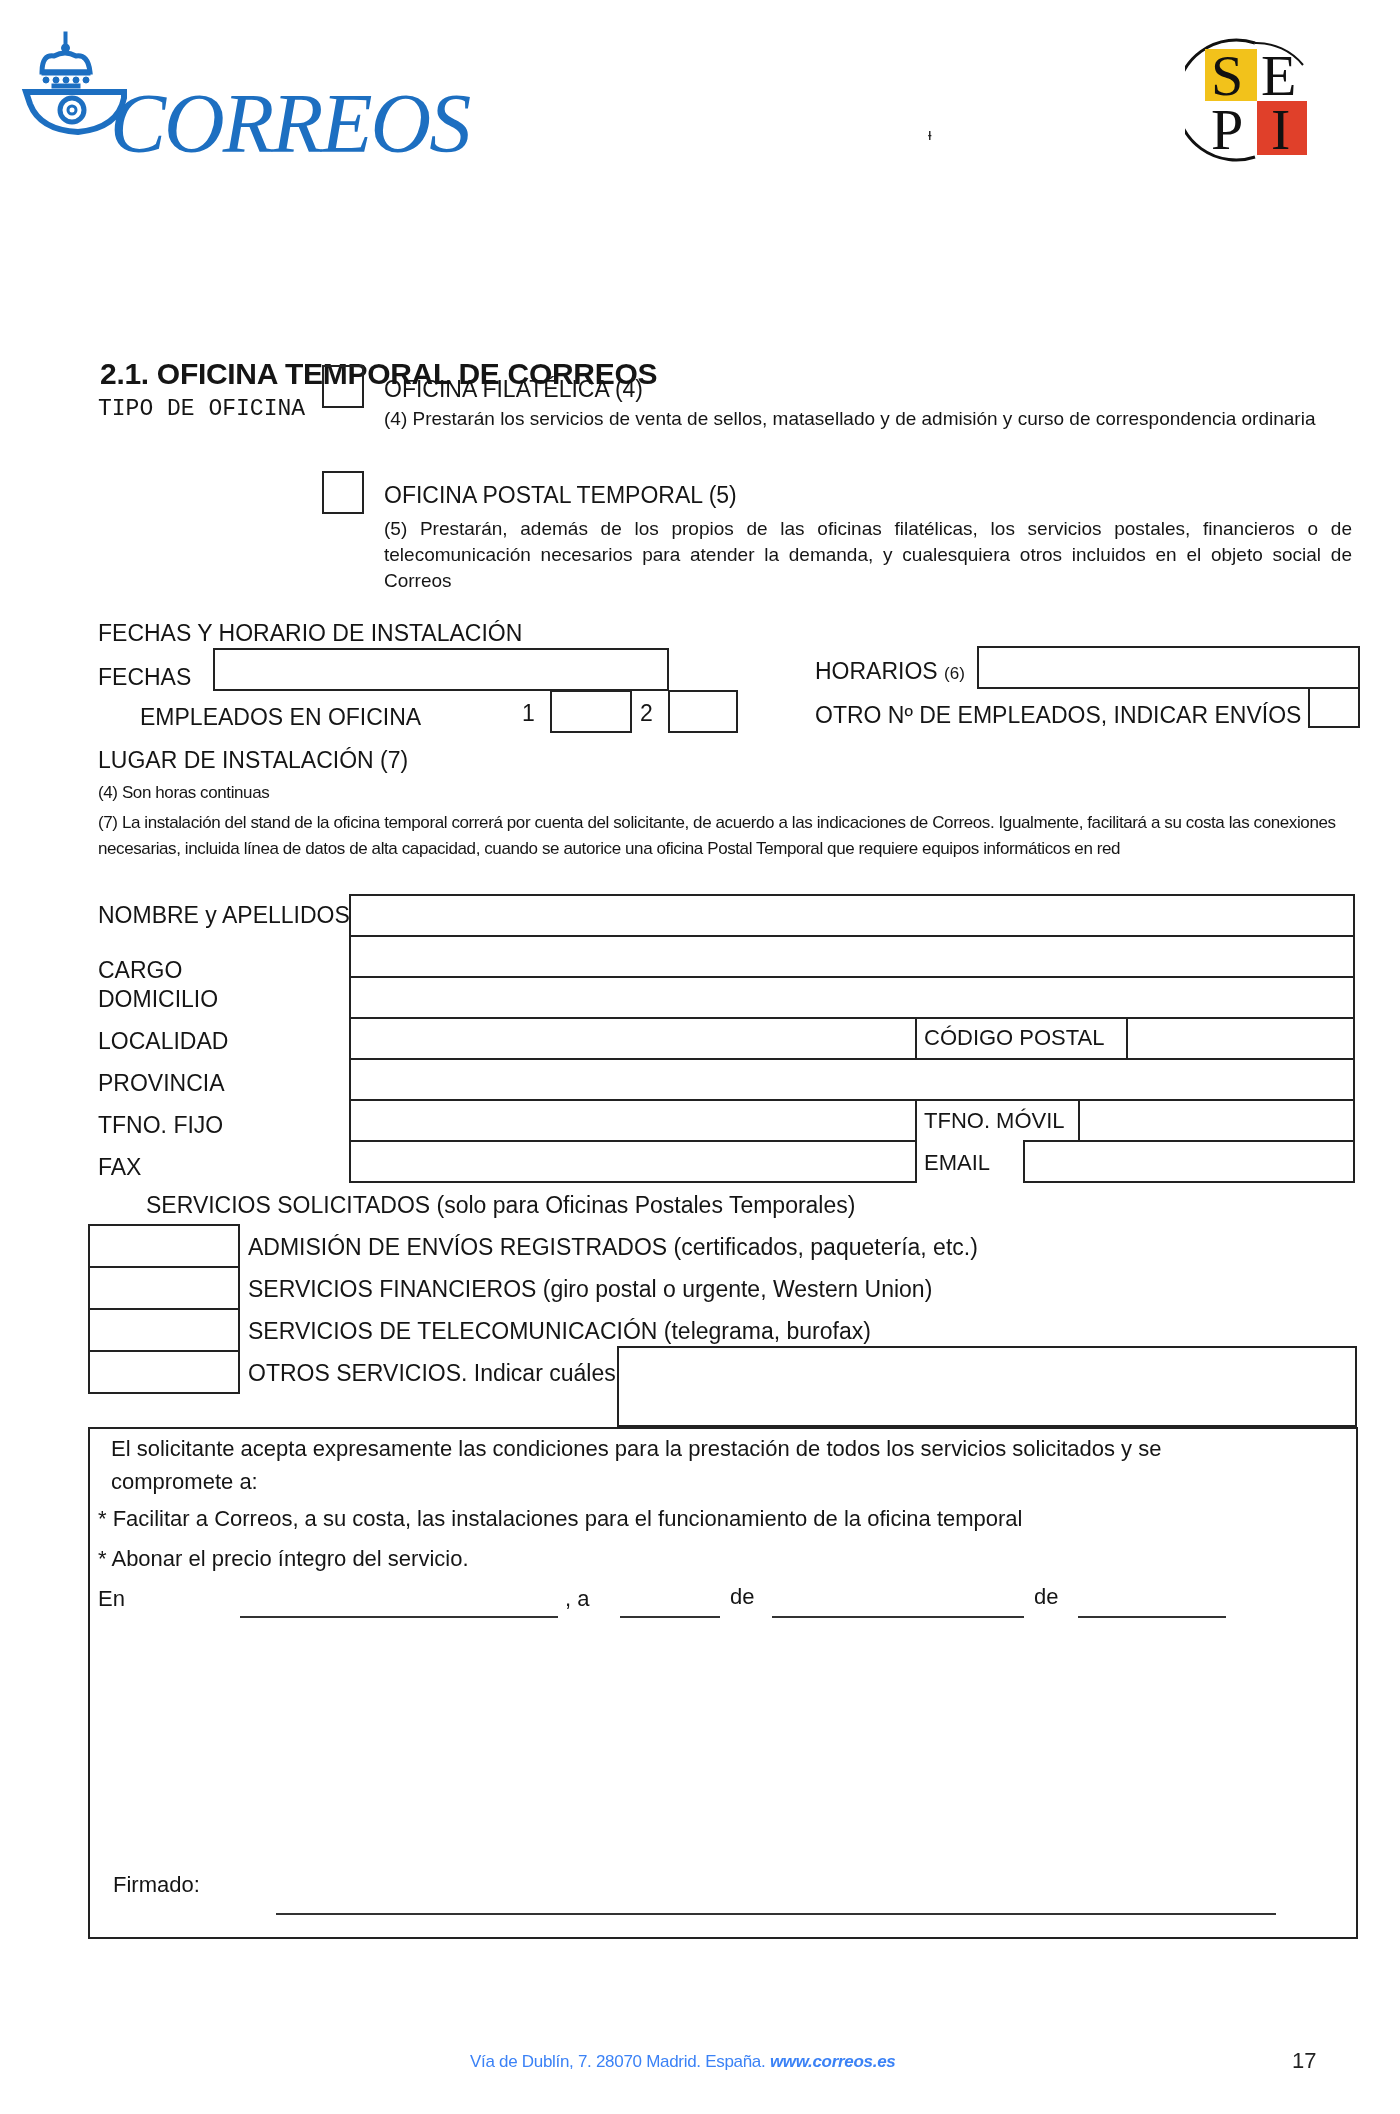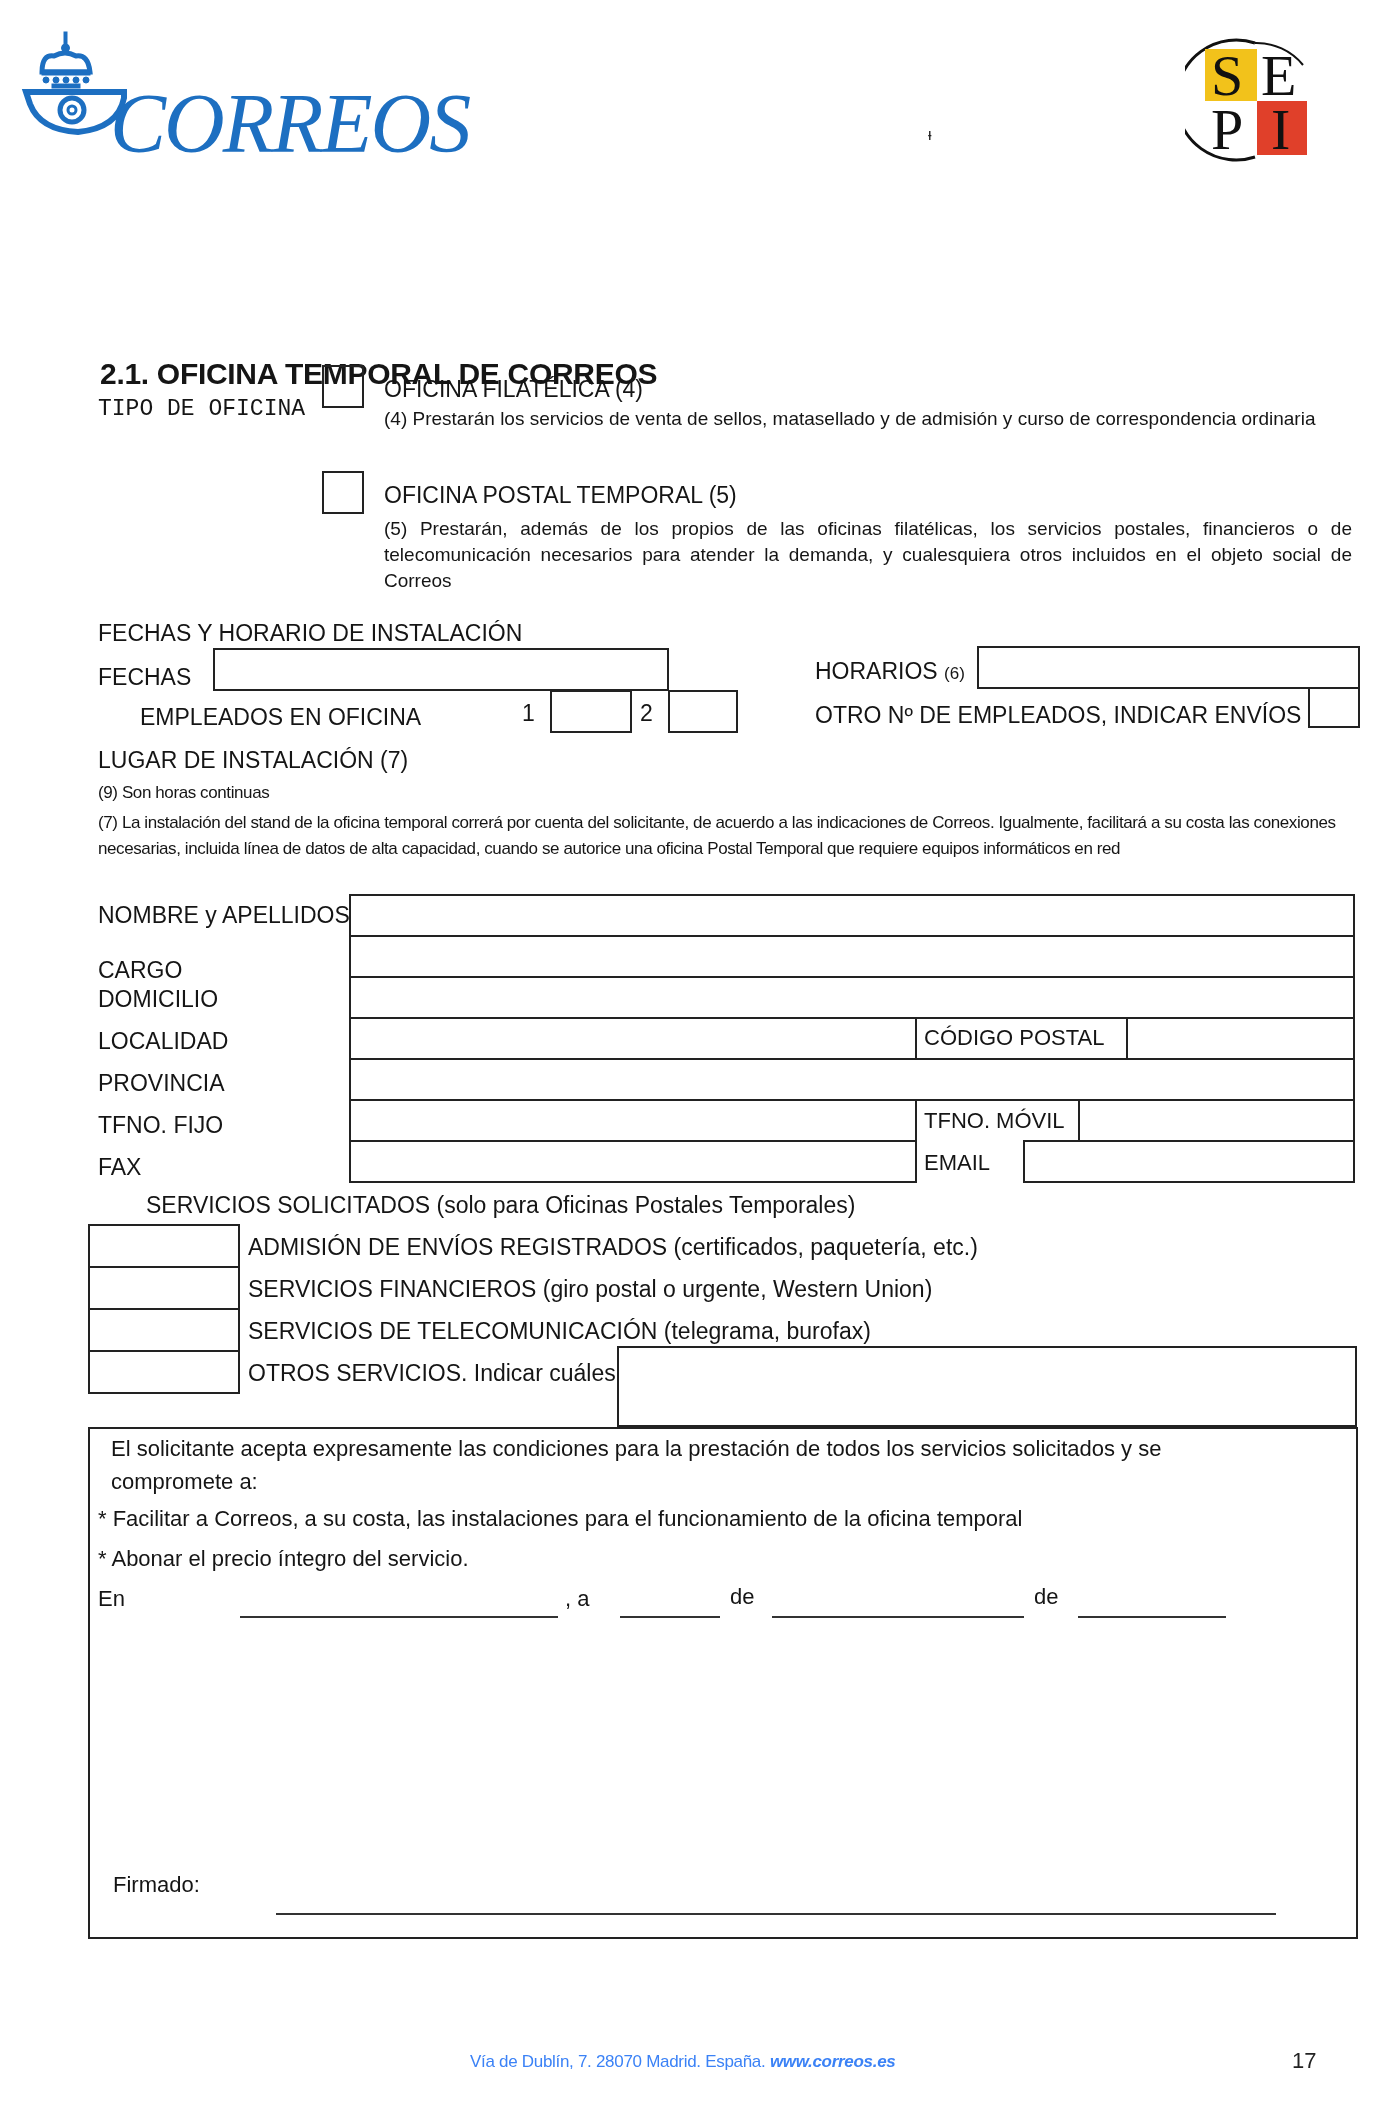--- a/index.html
+++ b/index.html
@@ -81,21 +81,21 @@
 <div class="t" style="left:140px;top:706px;">EMPLEADOS EN OFICINA</div>
 <div class="t" style="left:522px;top:702px;">1</div>
 <div class="box" style="left:550px;top:690px;width:82px;height:43px;"></div>
 <div class="t" style="left:640px;top:702px;">2</div>
 <div class="box" style="left:668px;top:690px;width:70px;height:43px;"></div>
 
 <div class="t" style="left:815px;top:704px;">OTRO Nº DE EMPLEADOS, INDICAR ENVÍOS</div>
 <div class="box" style="left:1308px;top:687px;width:52px;height:41px;"></div>
 
 <div class="t" style="left:98px;top:749px;">LUGAR DE INSTALACIÓN (7)</div>
-<div class="tn" style="left:98px;top:784px;">(9) Son horas continuas</div>
+<div class="tn" style="left:98px;top:784px;">(4) Son horas continuas</div>
 <div class="tn" style="left:98px;top:810px;width:1250px;white-space:normal;line-height:1.55;">(7) La instalación del stand de la oficina temporal correrá por cuenta del solicitante, de acuerdo a las indicaciones de Correos. Igualmente, facilitará a su costa las conexiones necesarias, incluida línea de datos de alta capacidad, cuando se autorice una oficina Postal Temporal que requiere equipos informáticos en red</div>
 
 <div class="t" style="left:98px;top:904px;">NOMBRE y APELLIDOS</div>
 <div class="t" style="left:98px;top:944px;margin-top:15px;">CARGO</div>
 <div class="t" style="left:98px;top:988px;">DOMICILIO</div>
 <div class="t" style="left:98px;top:1030px;">LOCALIDAD</div>
 <div class="t" style="left:98px;top:1072px;">PROVINCIA</div>
 <div class="t" style="left:98px;top:1114px;">TFNO. FIJO</div>
 <div class="t" style="left:98px;top:1156px;">FAX</div>
 

